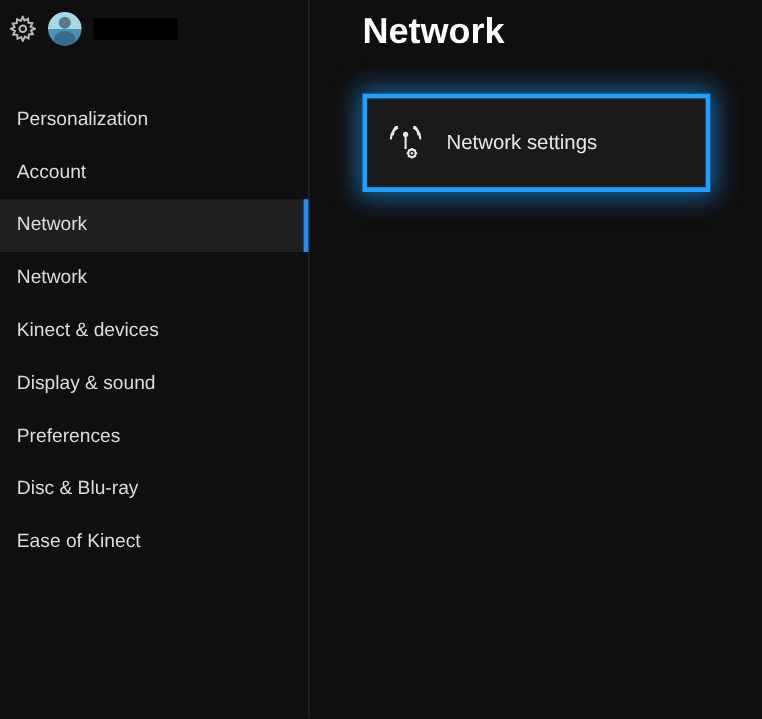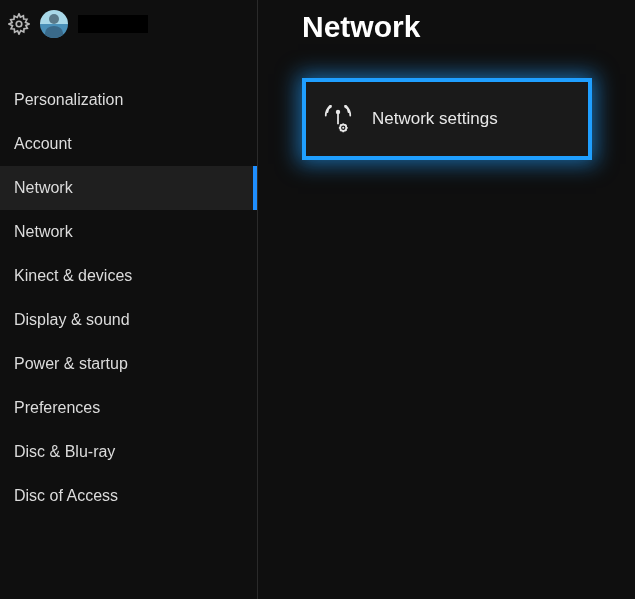--- a/index.html
+++ b/index.html
@@ -153,24 +153,23 @@
     <span class="avatar"></span>
     <span class="username-redacted"></span>
   </div>
   <nav class="sidebar-nav">
     <div class="sidebar-item"><span>Personalization</span></div>
     <div class="sidebar-item"><span>Account</span></div>
     <div class="sidebar-item active"><span>Network</span></div>
     <div class="sidebar-item"><span>Network</span></div>
     <div class="sidebar-item"><span>Kinect &amp; devices</span></div>
     <div class="sidebar-item"><span>Display &amp; sound</span></div>
-    <div class="sidebar-item"><span>Power &amp; startup</span></div>
     <div class="sidebar-item"><span>Preferences</span></div>
     <div class="sidebar-item"><span>Disc &amp; Blu-ray</span></div>
-    <div class="sidebar-item"><span>Disc of Access</span></div>
+    <div class="sidebar-item"><span>Ease of Kinect</span></div>
   </nav>
 </div>
 
 <div class="main">
   <h1 class="page-title">Network</h1>
   <div class="tiles">
     <div class="tile selected">
       <span class="tile-icon">
         <svg viewBox="0 0 32 32" fill="none" stroke="currentColor" stroke-width="2">
           <path d="M4 8 C4 4, 8 2, 8 2 M2 12 C2 5, 8 0, 8 0" stroke-linecap="round"></path>

